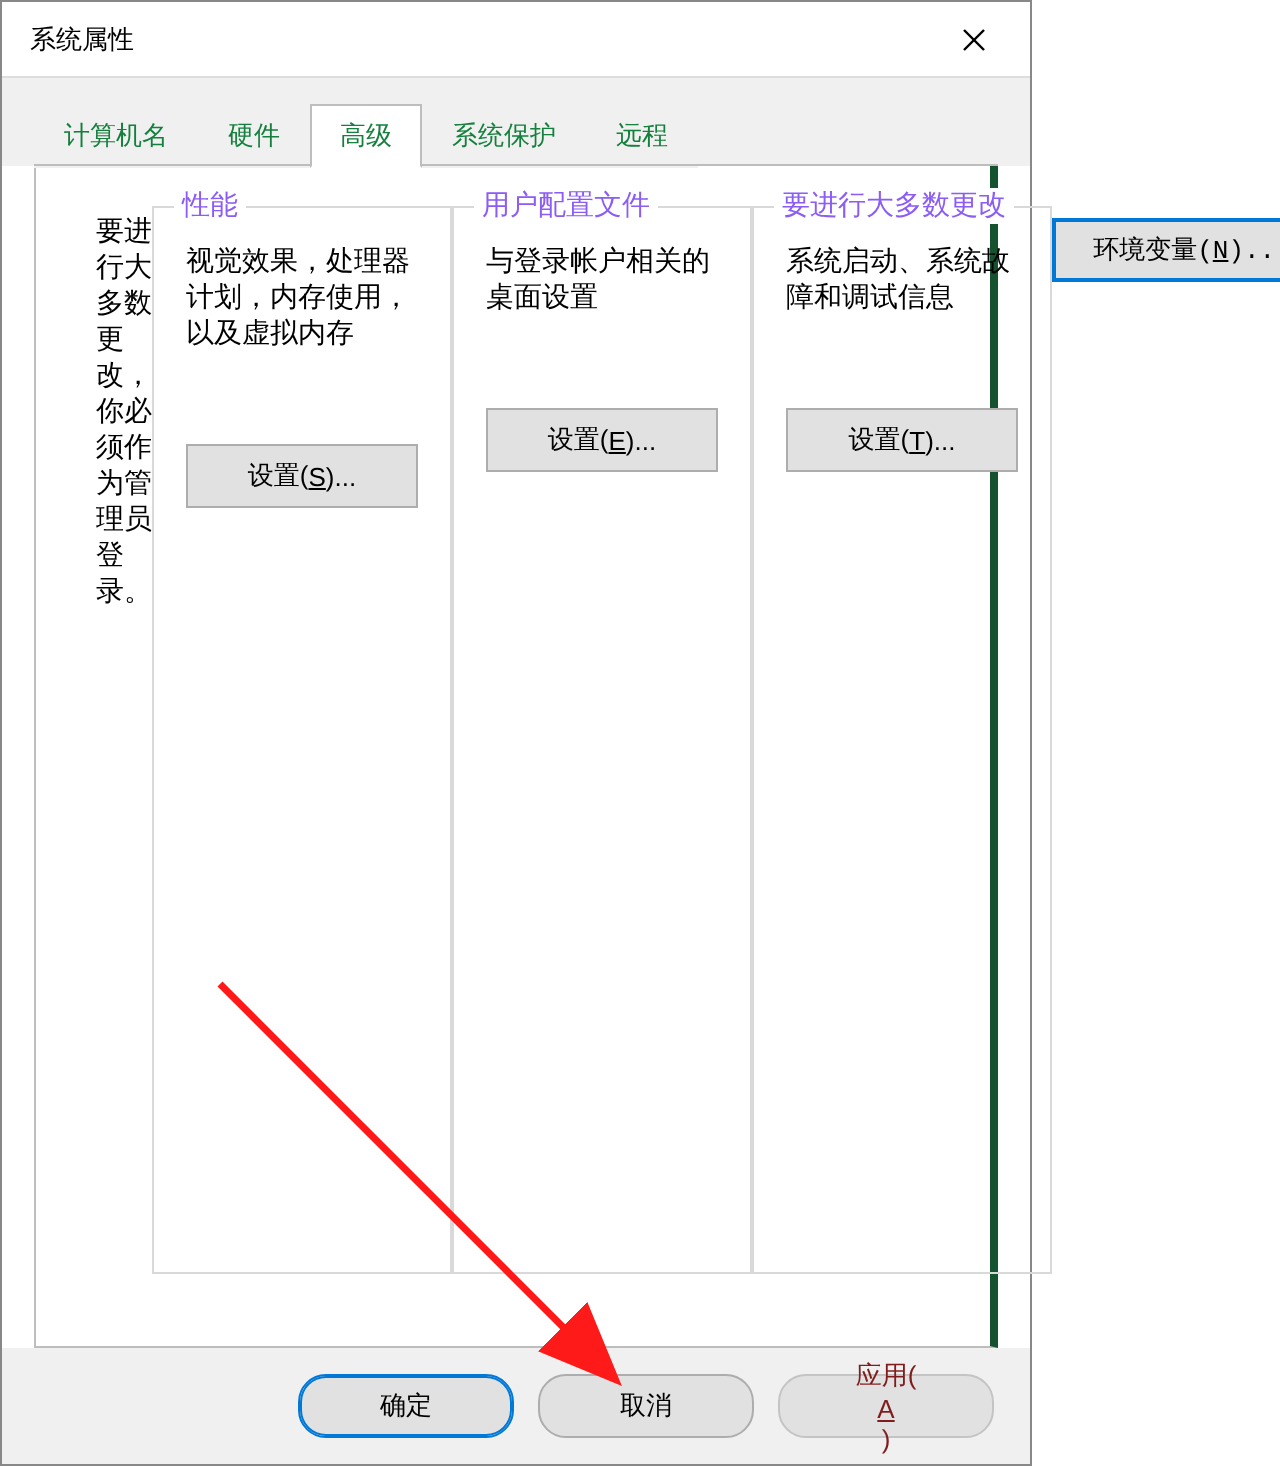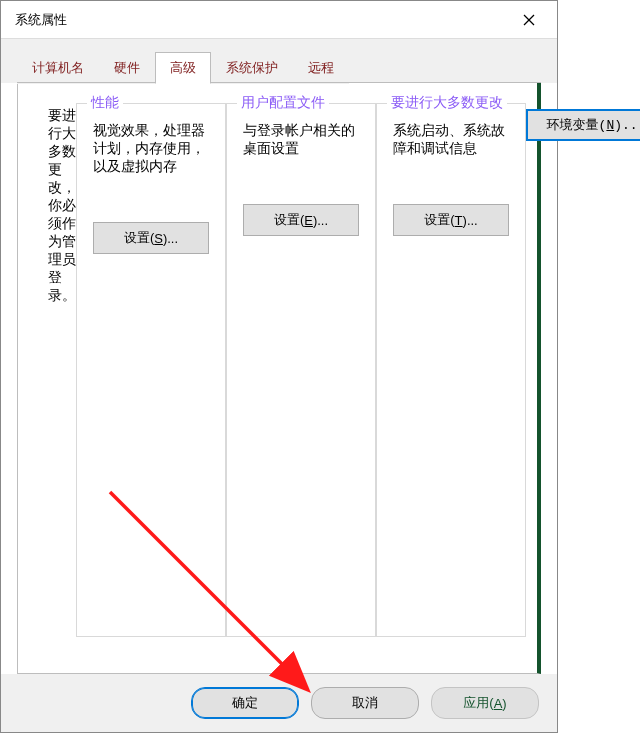--- a/index.html
+++ b/index.html
@@ -6,21 +6,21 @@
     body {
       width: 640px;
       height: 733px;
       font-family: "Microsoft YaHei", "Segoe UI", sans-serif;
       font-size: 13px;
       background: #fff;
       position: relative;
       overflow: hidden;
     }
     .window {
-      width: 558px;
+      width: 516px;
       height: 733px;
       border: 1px solid #888;
       background: #fff;
       display: flex;
       flex-direction: column;
     }
     .titlebar {
       height: 38px;
       display: flex;
       align-items: center;
@@ -45,21 +45,21 @@
     .titlebar .close svg { width: 12px; height: 12px; }
     .tabstrip {
       display: flex;
       padding: 12px 16px 0 16px;
       background: #f0f0f0;
       position: relative;
     }
     .tab {
       padding: 6px 14px 6px 14px;
       font-size: 13px;
-      color: #7f1d1d;
+      color: #15803d;
       background: #f0f0f0;
       border: 1px solid transparent;
       border-bottom: none;
       cursor: pointer;
       position: relative;
       top: 1px;
     }
     .tab.active {
       background: #fff;
       border: 1px solid #bdbdbd;
@@ -148,23 +148,24 @@
       justify-content: flex-end;
       gap: 12px;
       padding: 0 18px 0 0;
     }
     .footer .btn { min-width: 108px; border-radius: 14px; }
     .footer .btn.default {
       border: 1px solid #0078d7;
       box-shadow: inset 0 0 0 1px #0078d7;
     }
     .footer .btn.disabled {
-      color: #14532d;
+      color: #7f1d1d;
       background: #e1e1e1;
       border: 1px solid #c4c4c4;
+      flex-direction: column;
     }
     .arrow-annotation {
       position: absolute;
       pointer-events: none;
       z-index: 100;
     }
   </style>
 </head>
 <body>
 

